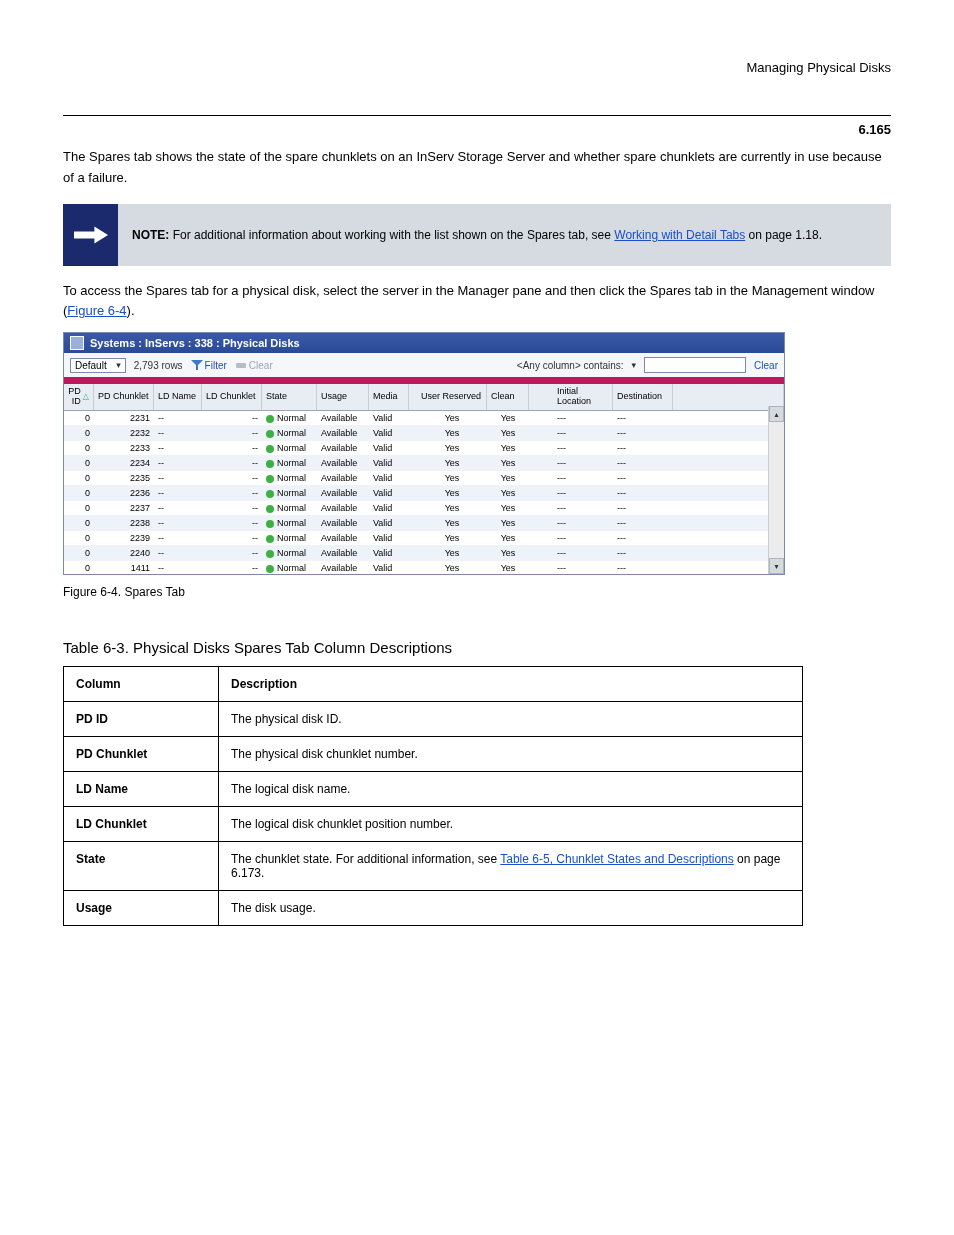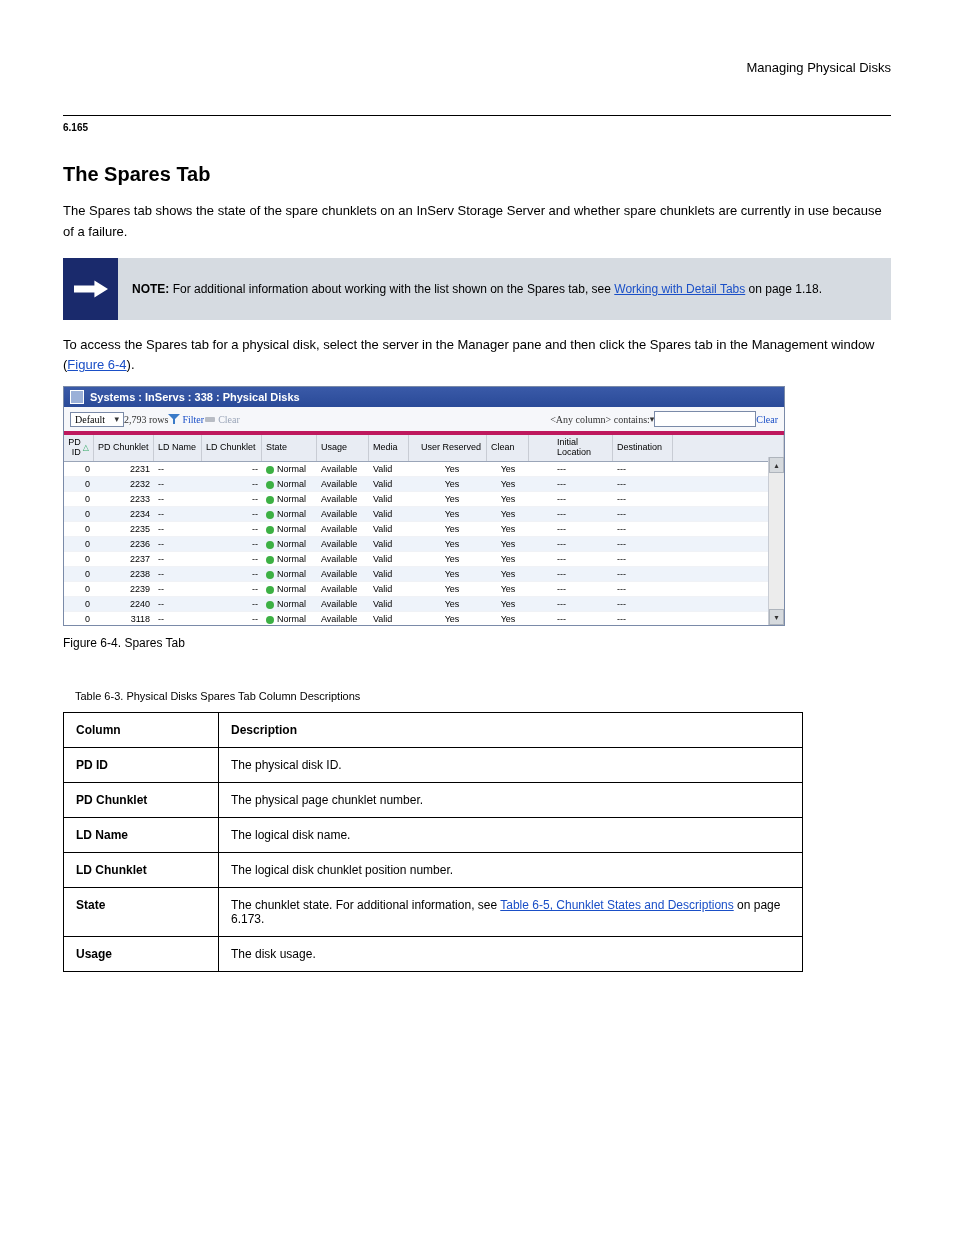--- a/index.html
+++ b/index.html
@@ -97,24 +97,23 @@
   }
   .tab.active {
     background: #fff;
     position: relative;
     top: 1px;
   }
   .toolbar {
     display: flex;
     align-items: center;
     padding: 4px 6px;
-    gap: 0;
-    border-bottom: 4px solid #be185d;
+    gap: 8px;
+    border-bottom: 7px solid #be185d;
     background: #f6f7fa;
-    font-family: Liberation Serif, serif;
   }
   .select {
     border: 1px solid #7a8aa8;
     background: #fff;
     padding: 1px 18px 1px 4px;
     font-size: 10px;
     position: relative;
   }
   .select::after {
     content: "▾";
@@ -226,39 +225,38 @@
   }
   .desc-table th {
     font-weight: bold;
     background: #fff;
   }
   .desc-table td.col-head {
     font-weight: bold;
     width: 130px;
   }
   .tbl-caption {
-    font-size: 11px;
-    margin: 10px 0 6px 12px;
+    font-size: 15px;
+    margin: 10px 0 6px 0;
   }
 </style>
 </head>
 <body>
 
 <div class="page">
 
   <div class="heading-row">
     <span>Managing Physical Disks</span>
   </div>
 
   <div style="border-top:1px solid #000;margin-bottom:6px;"></div>
-  <div style="text-align:left;font-weight:bold;font-size:10px;">
+  <div style="text-align:right;font-weight:bold;font-size:13px;">
     <span>6.165</span>
   </div>
 
-  <h2 class="section-title">The Spares Tab</h2>
 
   <p class="para">The Spares tab shows the state of the spare chunklets on an InServ Storage Server and whether spare chunklets are currently in use because of a failure.</p>
 
   <div class="note-box">
     <div class="note-icon">
       <svg viewBox="0 0 40 20">
           <polygon points="0,6 24,6 24,0 40,10 24,20 24,14 0,14" fill="#fff"></polygon>
         </svg>
     </div>
     <div class="note-text">
@@ -454,21 +452,21 @@
             <div class="gc c5">Available</div>
             <div class="gc c6">Valid</div>
             <div class="gc c7">Yes</div>
             <div class="gc c8">Yes</div>
             <div class="gc c9">---</div>
             <div class="gc c10">---</div>
             <div class="gc cfill"></div>
           </div>
           <div class="gr">
             <div class="gc c0">0</div>
-            <div class="gc c1">3118</div>
+            <div class="gc c1">1411</div>
             <div class="gc c2">--</div>
             <div class="gc c3">--</div>
             <div class="gc c4"><span class="state-dot"></span>Normal</div>
             <div class="gc c5">Available</div>
             <div class="gc c6">Valid</div>
             <div class="gc c7">Yes</div>
             <div class="gc c8">Yes</div>
             <div class="gc c9">---</div>
             <div class="gc c10">---</div>
             <div class="gc cfill"></div>
@@ -498,21 +496,21 @@
         <th>Description</th>
       </tr>
     </thead>
     <tbody id="desc-body">
         <tr>
           <td class="col-head">PD ID</td>
           <td>The physical disk ID.</td>
         </tr>
         <tr>
           <td class="col-head">PD Chunklet</td>
-          <td>The physical page chunklet number.</td>
+          <td>The physical disk chunklet number.</td>
         </tr>
         <tr>
           <td class="col-head">LD Name</td>
           <td>The logical disk name.</td>
         </tr>
         <tr>
           <td class="col-head">LD Chunklet</td>
           <td>The logical disk chunklet position number.</td>
         </tr>
         <tr>

